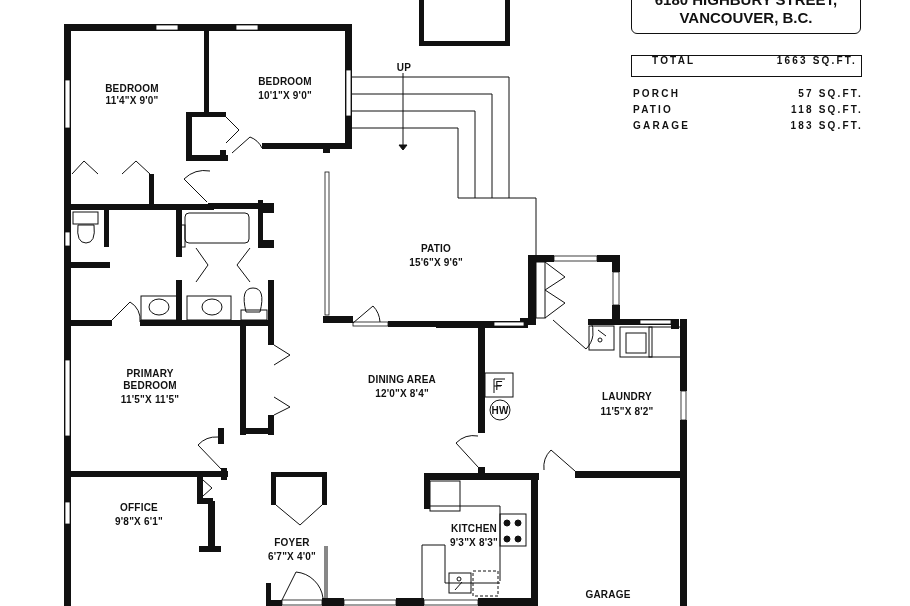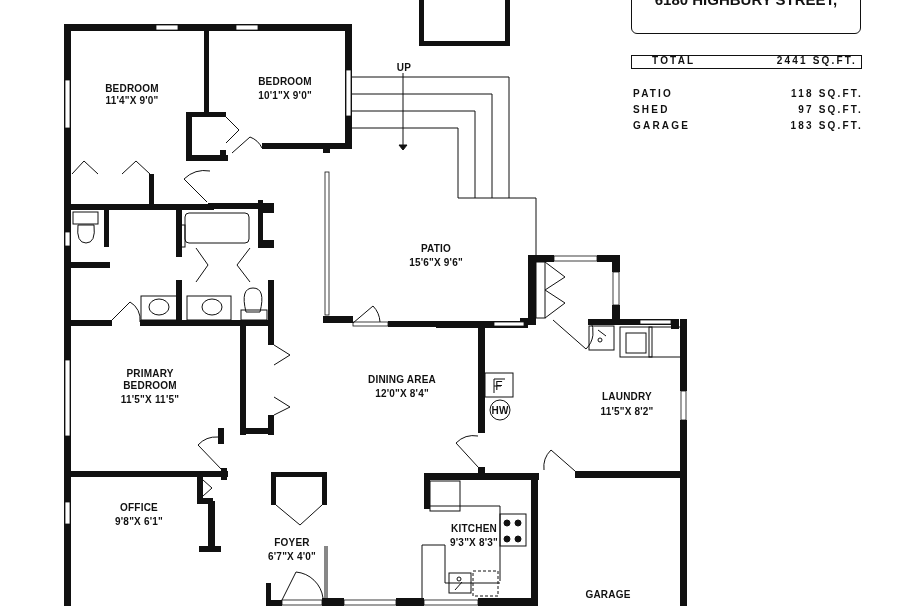--- a/index.html
+++ b/index.html
@@ -1,21 +1,21 @@
 <!DOCTYPE html>
 <html><head>
 <meta charset="utf-8">
 <style>
   html, body { margin: 0; padding: 0; background: #ffffff; }
   body { width: 910px; height: 606px; overflow: hidden; position: relative; font-family: "Liberation Sans", sans-serif; }
   #plan { position: absolute; left: 0; top: 0; width: 910px; height: 606px; }
   .lbl { font-family: "Liberation Sans", sans-serif; font-weight: bold; font-size: 10px; fill: #111; text-anchor: middle; letter-spacing: 0.2px; }
   .title-box { position: absolute; left: 631px; top: -14px; width: 230px; height: 48px; border: 1.5px solid #111; border-radius: 6px; box-sizing: border-box; text-align: center; }
   .title-line { font-family: "Liberation Sans", sans-serif; font-weight: bold; font-size: 15px; color: #111; line-height: 18px; display: block; }
-  .total-box { position: absolute; left: 631px; top: 55px; width: 231px; height: 14px; border: 1.2px solid #111; box-sizing: border-box; font-family: "Liberation Sans", sans-serif; font-weight: bold; font-size: 10px; letter-spacing: 2.2px; color: #111; }
+  .total-box { position: absolute; left: 631px; top: 55px; width: 231px; height: 22px; border: 1.2px solid #111; box-sizing: border-box; font-family: "Liberation Sans", sans-serif; font-weight: bold; font-size: 10px; letter-spacing: 2.2px; color: #111; }
   .total-box .k { position: absolute; left: 20px; top: -1px; }
   .total-box .v { position: absolute; right: 4px; top: -1px; }
   .areas { position: absolute; left: 633px; top: 88px; width: 230px; }
   .area-row { position: relative; height: 16px; font-family: "Liberation Sans", sans-serif; font-weight: bold; font-size: 10px; letter-spacing: 2.2px; color: #111; }
   .area-row .k { position: absolute; left: 0; top: 0; }
   .area-row .v { position: absolute; right: 0; top: 0; }
 </style>
 </head>
 <body>
 
@@ -233,33 +233,34 @@
     <text class="lbl" x="608" y="598">GARAGE</text>
 
     <text class="lbl" x="404" y="71">UP</text>
     <text class="lbl" x="499" y="390" style="font-weight:normal;font-size:12px;">F</text>
     <text class="lbl" x="500" y="414">HW</text>
   </g>
 </svg>
 
 <div class="title-box">
   <span class="title-line" style="margin-top:4px;">6180 HIGHBURY STREET,</span>
+  <span class="title-line">VANCOUVER, B.C.</span>
 </div>
 
 <div class="total-box">
   <span class="k">TOTAL</span>
-  <span class="v">2441 SQ.FT.</span>
+  <span class="v">1663 SQ.FT.</span>
 </div>
 
 <div class="areas">
+  <div class="area-row">
+    <span class="k">PORCH</span>
+    <span class="v">57 SQ.FT.</span>
+  </div>
   <div class="area-row">
     <span class="k">PATIO</span>
     <span class="v">118 SQ.FT.</span>
-  </div>
-  <div class="area-row">
-    <span class="k">SHED</span>
-    <span class="v">97 SQ.FT.</span>
   </div>
   <div class="area-row">
     <span class="k">GARAGE</span>
     <span class="v">183 SQ.FT.</span>
   </div>
 </div>
 
 </body></html>

